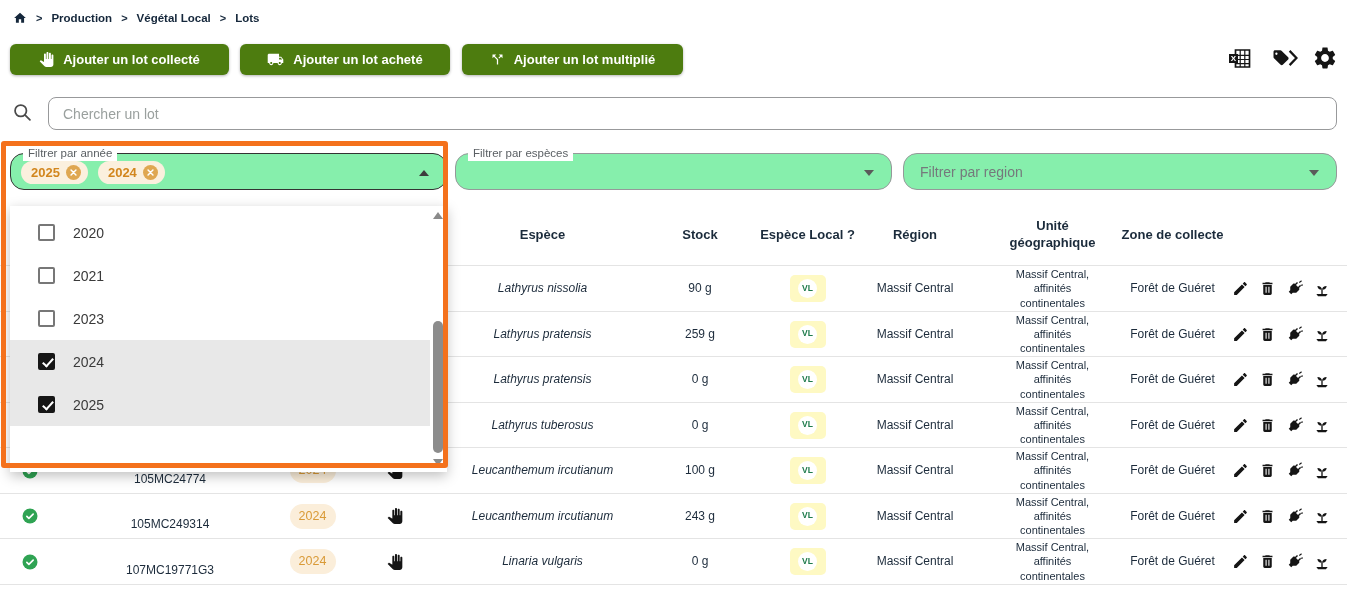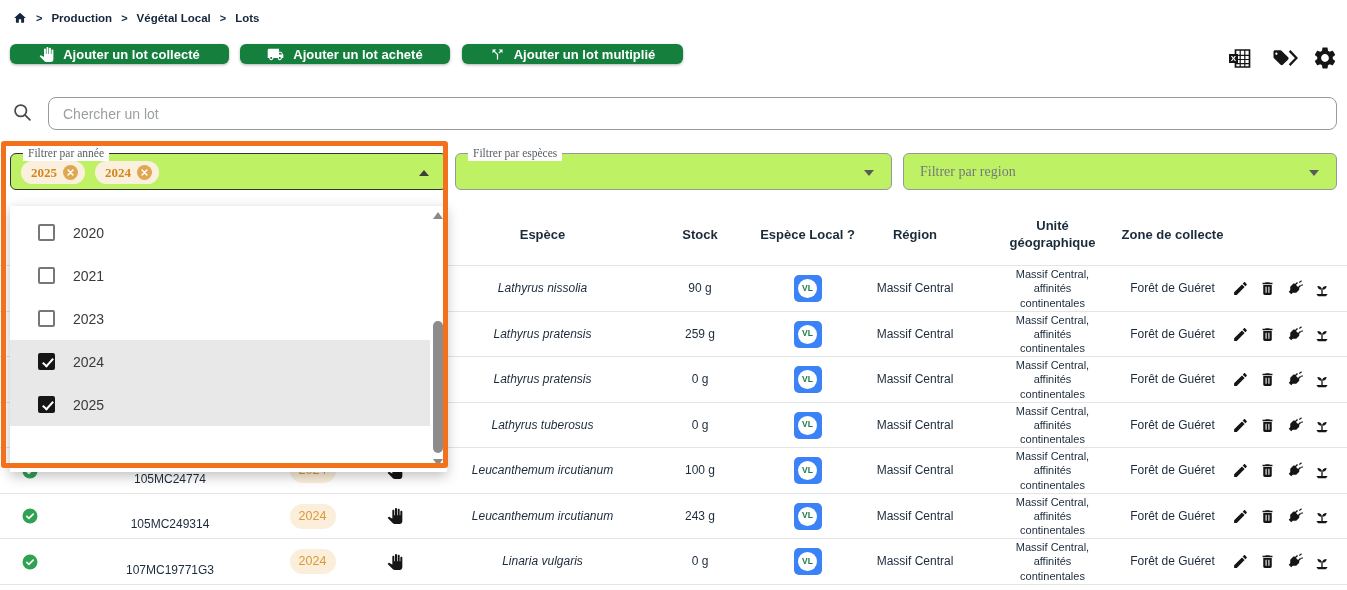--- a/index.html
+++ b/index.html
@@ -7,39 +7,39 @@
   .stage{position:relative;width:1347px;height:590px;background:#fff;overflow:hidden;
          font-family:"Liberation Sans",sans-serif;color:#1C2B3B;}
 
   
   .breadcrumb{position:absolute;top:11px;left:13px;display:flex;align-items:center;gap:9px;
               font-size:11.5px;font-weight:700;color:#15273B;}
   .breadcrumb .sep{font-size:11px;font-weight:700;}
   .breadcrumb a{color:#15273B;text-decoration:none;cursor:pointer;}
 
   
-  .btn{position:absolute;top:44px;height:20px;background:#15803d;border:none;border-radius:6px;
+  .btn{position:absolute;top:44px;height:31px;background:#4d7c0f;border:none;border-radius:6px;
        color:#fff;font-weight:700;font-size:13px;font-family:"Liberation Sans",sans-serif;
        display:flex;align-items:center;justify-content:center;gap:9px;cursor:pointer;
        box-shadow:0 1px 3px rgba(0,0,0,.3);}
   .btn svg{flex:0 0 auto;}
   #btn-collected{left:10px;width:219px;}
   #btn-purchased{left:240px;width:210px;}
   #btn-multiplied{left:462px;width:221px;}
   .top-icon{position:absolute;cursor:pointer;background:none;border:none;padding:0;}
 
   
   .search-icon{position:absolute;left:12px;top:102px;}
   .search-input{position:absolute;left:48px;top:97px;width:1289px;height:33px;border:1px solid #98999B;
                 border-radius:8px;padding:0 14px;font-size:14px;font-family:"Liberation Sans",sans-serif;
                 color:#1C2B3B;outline:none;}
   .search-input::placeholder{color:#9AA09E;}
 
   
-  .field{position:absolute;top:153px;height:37px;background:#bef264;border-radius:6px;font-family:Liberation Serif, serif;}
+  .field{position:absolute;top:153px;height:37px;background:#86efac;border-radius:14px;}
   .field .flabel{position:absolute;top:-7px;left:12px;font-size:11.5px;color:#5B6064;background:#fff;
                  padding:0 5px;line-height:1.2;}
   #year-field{left:10px;width:437px;border:1px solid #333;z-index:31;cursor:pointer;}
   #species-field{left:455px;width:437px;border:1px solid #96989A;z-index:5;cursor:pointer;}
   #region-field{left:903px;width:434px;border:1px solid #96989A;z-index:5;cursor:pointer;}
   .region-placeholder{position:absolute;left:16px;top:0;height:100%;display:flex;align-items:center;
                       font-size:14px;color:#75797C;}
   .arrow-up{width:0;height:0;border-left:5px solid transparent;border-right:5px solid transparent;
             border-bottom:6px solid #3d3d3d;position:absolute;right:17px;top:16px;}
   .arrow-down{width:0;height:0;border-left:5px solid transparent;border-right:5px solid transparent;
@@ -83,21 +83,21 @@
   .c-vl{width:95px}.c-region{width:120px;font-size:12px;}
   .c-geo{width:155px;font-size:11px;line-height:1.3;padding:16px 35px;}
   .c-zone{width:85px;font-size:12px;white-space:nowrap;}
   .c-actions{width:132px;gap:10px;}
   .thead .c-species,.thead .c-stock,.thead .c-vl,.thead .c-region,.thead .c-zone{font-size:13px;}
   .thead .c-geo{font-size:13px;padding:0 20px;}
   .trow .c-species{font-style:italic;}
   .year-chip{min-width:46px;height:25px;background:#FBEEDA;border-radius:13px;display:flex;
              align-items:center;justify-content:center;font-size:12.5px;color:#D99A37;padding:0 8px;}
   .no-left .c-status svg,.no-left .c-type svg,.no-left .year-chip{visibility:hidden;}
-  .vl-badge{position:relative;width:28px;height:27px;background:#3b82f6;border-radius:5px;
+  .vl-badge{position:relative;width:36px;height:27px;background:#fef9c3;border-radius:5px;
             display:flex;align-items:center;justify-content:center;}
   .vl-circle{width:19px;height:19px;background:#fff;border-radius:50%;display:flex;align-items:center;
              justify-content:center;font-size:8.5px;font-weight:700;color:#1F7B4C;}
   .action-btn{background:none;border:none;padding:0;cursor:pointer;display:flex;align-items:center;}
 </style>
 </head>
 <body>
 
 <div class="stage">
 

